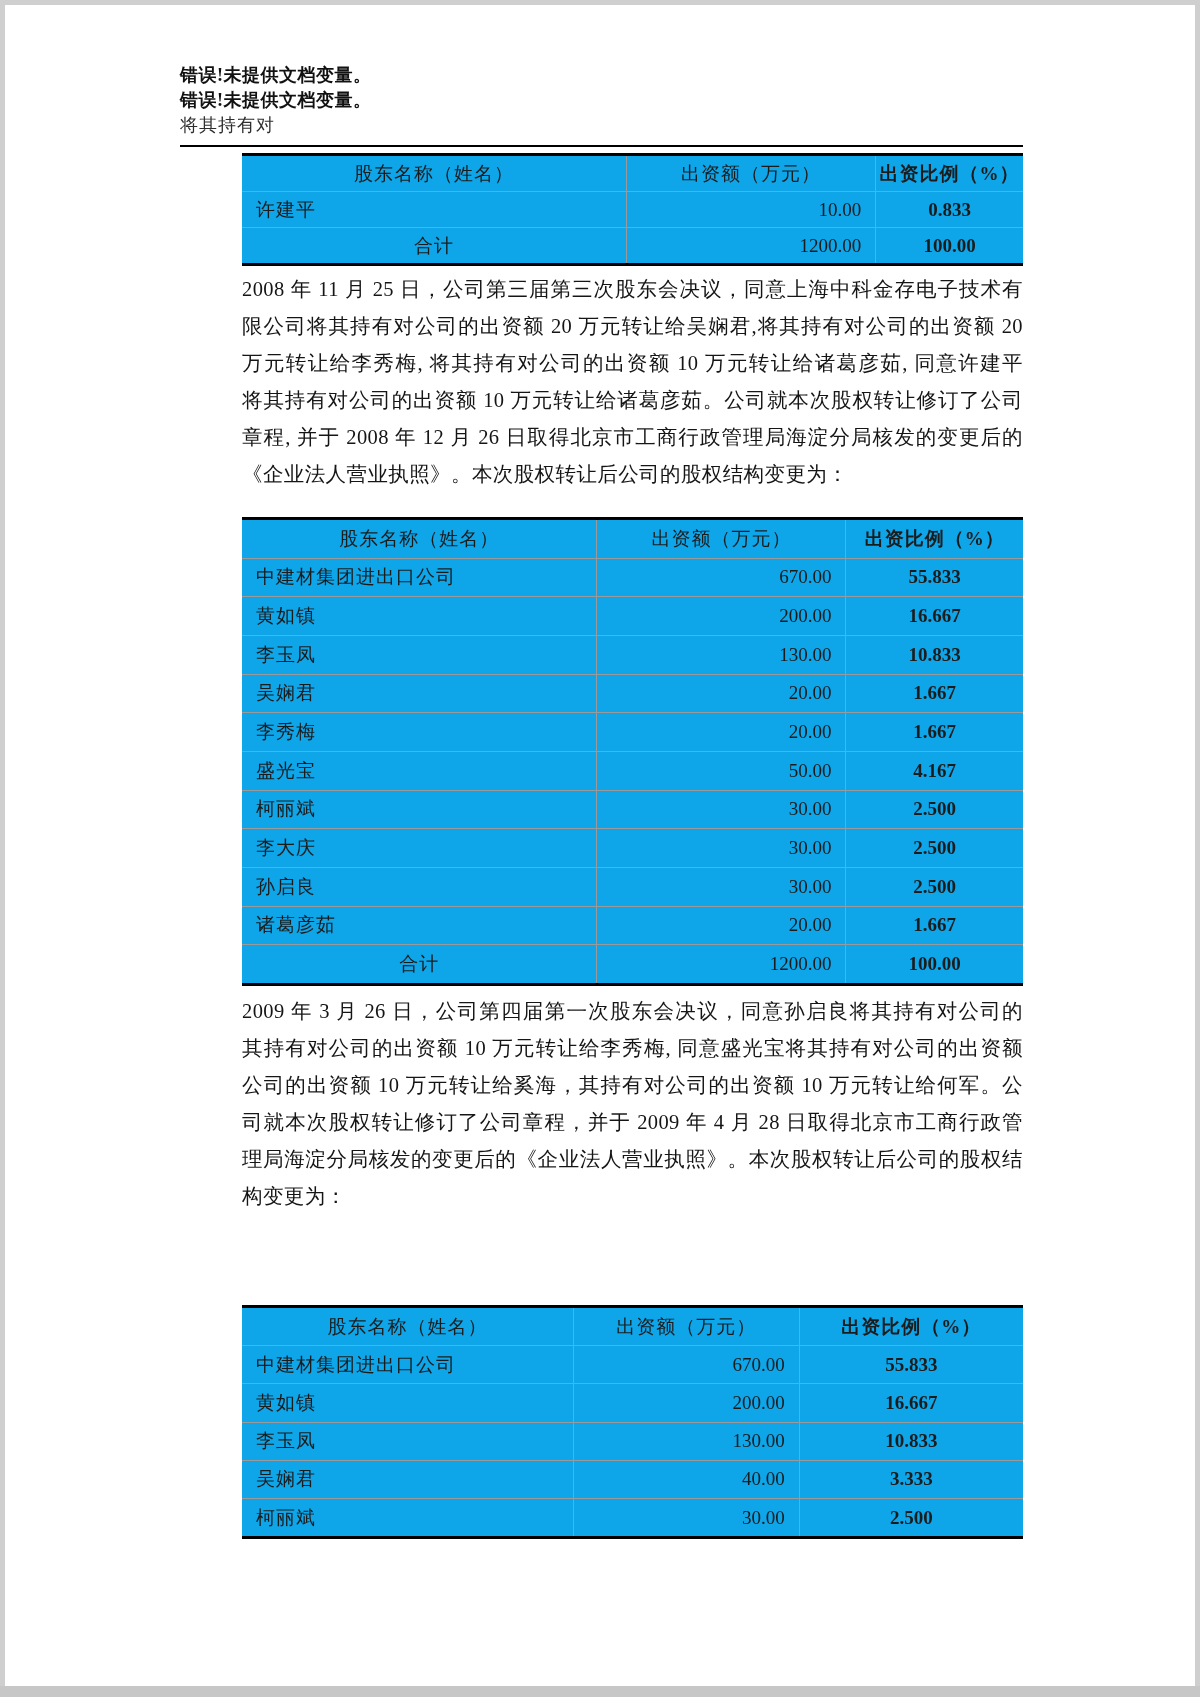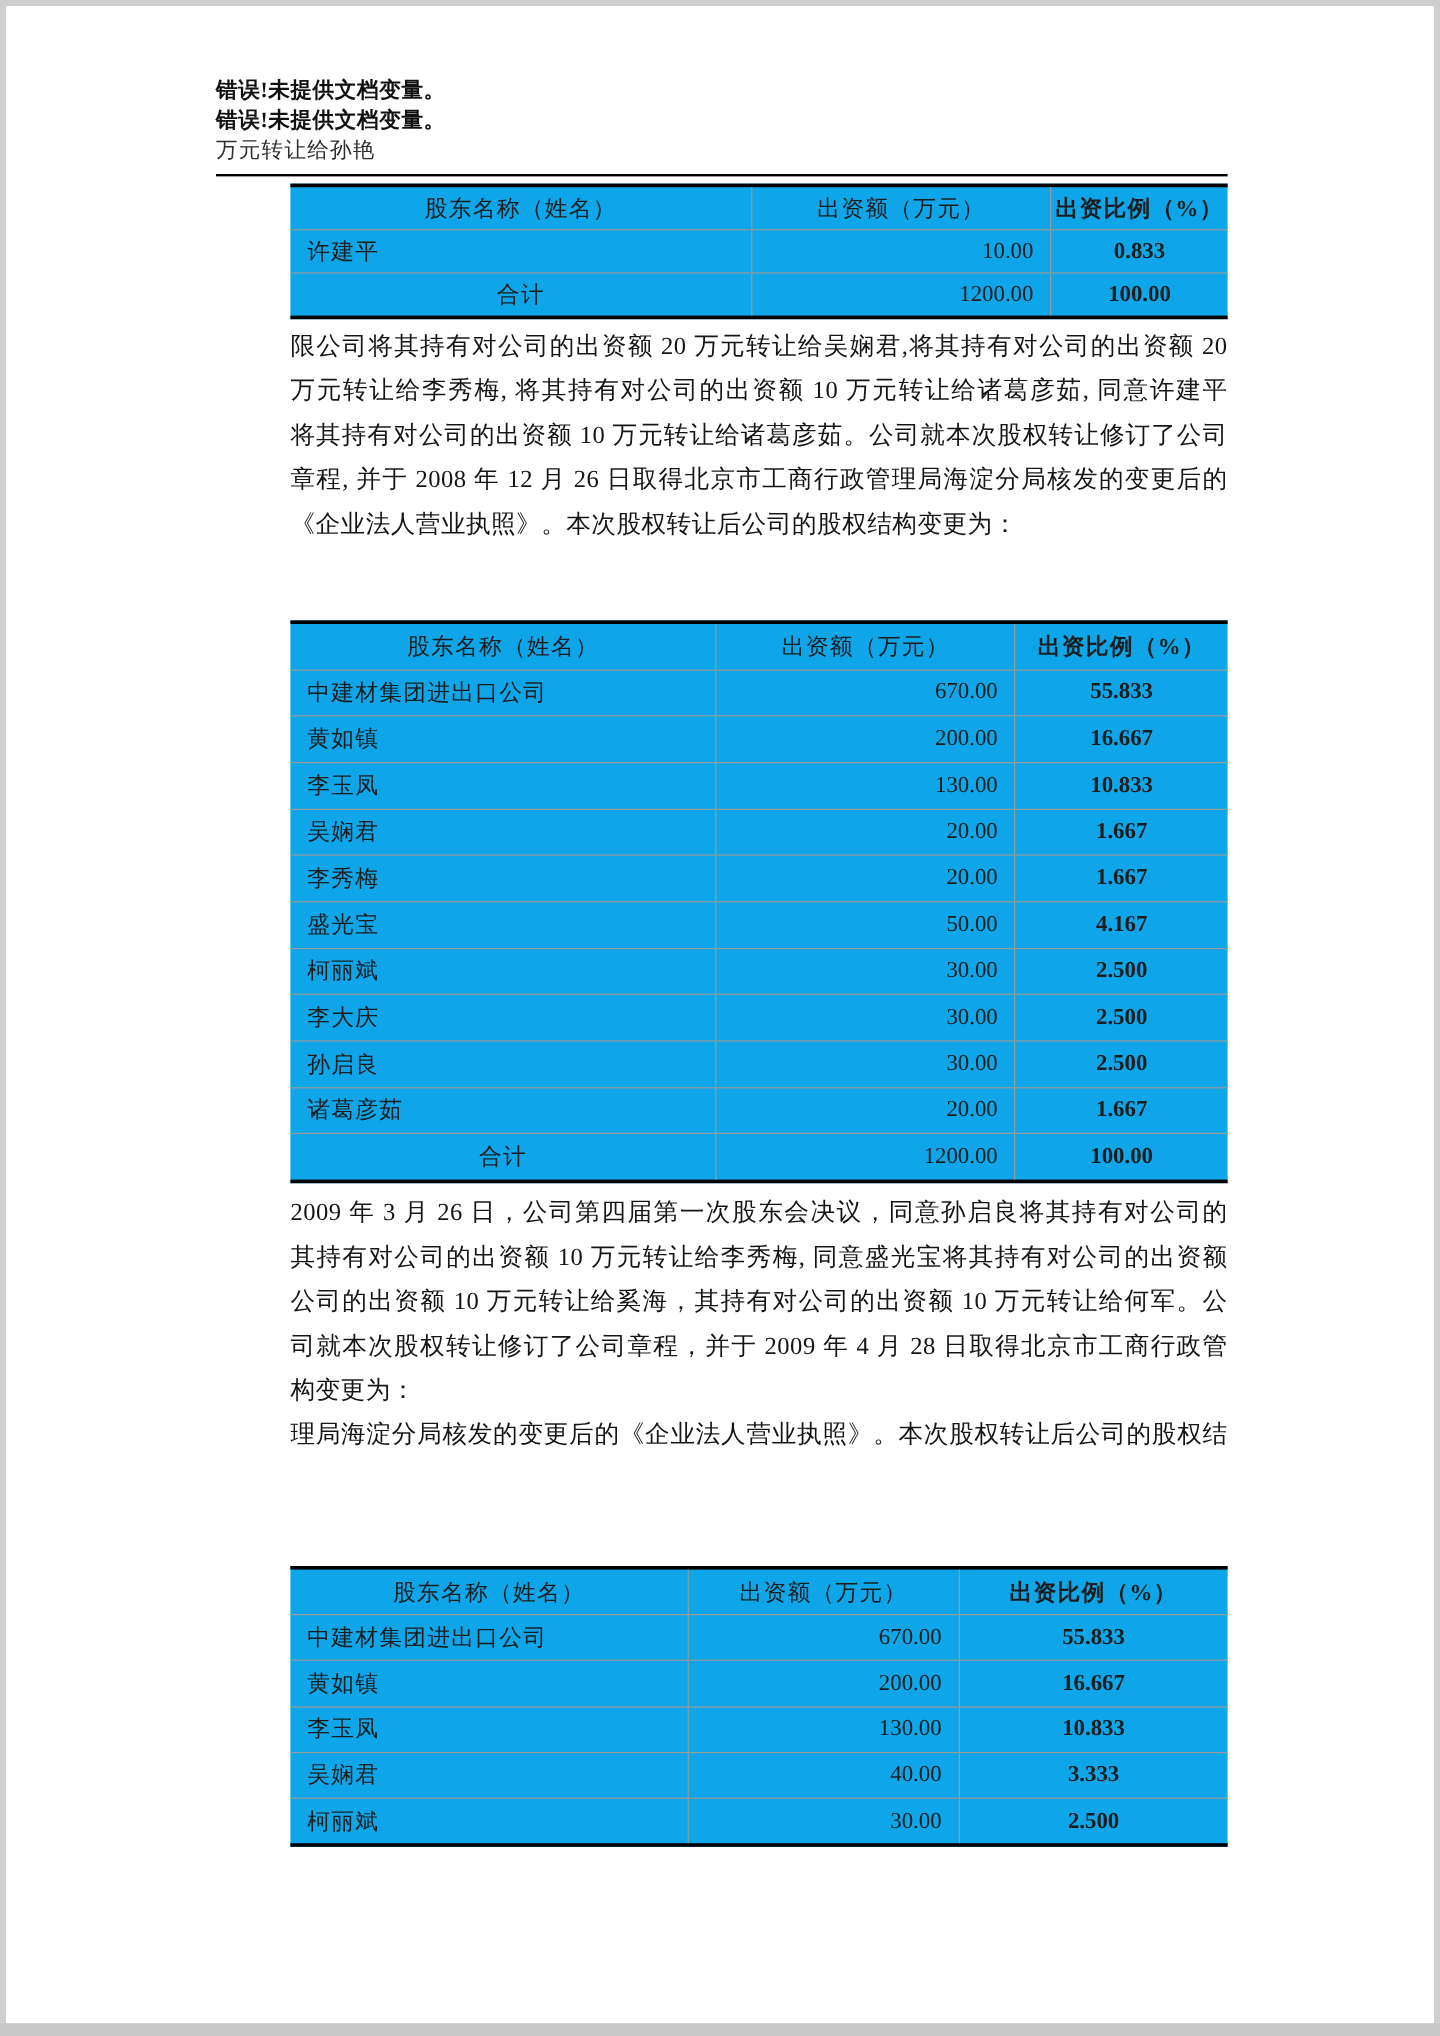--- a/index.html
+++ b/index.html
@@ -52,21 +52,21 @@
   .bottom-edge{position:absolute;left:0;top:1686px;width:1200px;height:11px;background:#c7c7c7;}
 </style>
 </head>
 <body>
 
 <div class="page">
 
   <div class="doc-header">
     <div class="err-line">错误!未提供文档变量。</div>
     <div class="err-line">错误!未提供文档变量。</div>
-    <div class="sub-line">万元转让给孙艳</div>
+    <div class="sub-line">将其持有对</div>
   </div>
   <div class="header-rule"></div>
 
   <div id="table-0" class="fin-table t-a">
       <div class="trow header-row">
         <div class="tcell cell-name">股东名称（姓名）</div>
         <div class="tcell cell-amt">出资额（万元）</div>
         <div class="tcell cell-pct">出资比例（%）</div>
       </div>
       <div class="trow">
@@ -75,20 +75,21 @@
         <div class="tcell cell-pct">0.833</div>
       </div>
       <div class="trow total-row">
         <div class="tcell cell-name">合计</div>
         <div class="tcell cell-amt">1200.00</div>
         <div class="tcell cell-pct">100.00</div>
       </div>
     </div>
 
   <div id="paragraph-0" class="paragraph">
+      <div class="para-line">2008 年 11 月 25 日，公司第三届第三次股东会决议，同意上海中科金存电子技术有</div>
       <div class="para-line">限公司将其持有对公司的出资额 20 万元转让给吴娴君,将其持有对公司的出资额 20</div>
       <div class="para-line">万元转让给李秀梅, 将其持有对公司的出资额 10 万元转让给诸葛彦茹, 同意许建平</div>
       <div class="para-line">将其持有对公司的出资额 10 万元转让给诸葛彦茹。公司就本次股权转让修订了公司</div>
       <div class="para-line">章程, 并于 2008 年 12 月 26 日取得北京市工商行政管理局海淀分局核发的变更后的</div>
       <div class="para-line last">《企业法人营业执照》。本次股权转让后公司的股权结构变更为：</div>
     </div>
 
   <div id="table-1" class="fin-table t-b">
       <div class="trow header-row">
         <div class="tcell cell-name">股东名称（姓名）</div>
@@ -150,22 +151,22 @@
         <div class="tcell cell-amt">1200.00</div>
         <div class="tcell cell-pct">100.00</div>
       </div>
     </div>
 
   <div id="paragraph-1" class="paragraph">
       <div class="para-line">2009 年 3 月 26 日，公司第四届第一次股东会决议，同意孙启良将其持有对公司的</div>
       <div class="para-line">其持有对公司的出资额 10 万元转让给李秀梅, 同意盛光宝将其持有对公司的出资额</div>
       <div class="para-line">公司的出资额 10 万元转让给奚海，其持有对公司的出资额 10 万元转让给何军。公</div>
       <div class="para-line">司就本次股权转让修订了公司章程，并于 2009 年 4 月 28 日取得北京市工商行政管</div>
+      <div class="para-line">理局海淀分局核发的变更后的《企业法人营业执照》。本次股权转让后公司的股权结</div>
       <div class="para-line last">构变更为：</div>
-      <div class="para-line">理局海淀分局核发的变更后的《企业法人营业执照》。本次股权转让后公司的股权结</div>
     </div>
 
   <div id="table-2" class="fin-table t-c">
       <div class="trow header-row">
         <div class="tcell cell-name">股东名称（姓名）</div>
         <div class="tcell cell-amt">出资额（万元）</div>
         <div class="tcell cell-pct">出资比例（%）</div>
       </div>
       <div class="trow">
         <div class="tcell cell-name">中建材集团进出口公司</div>

